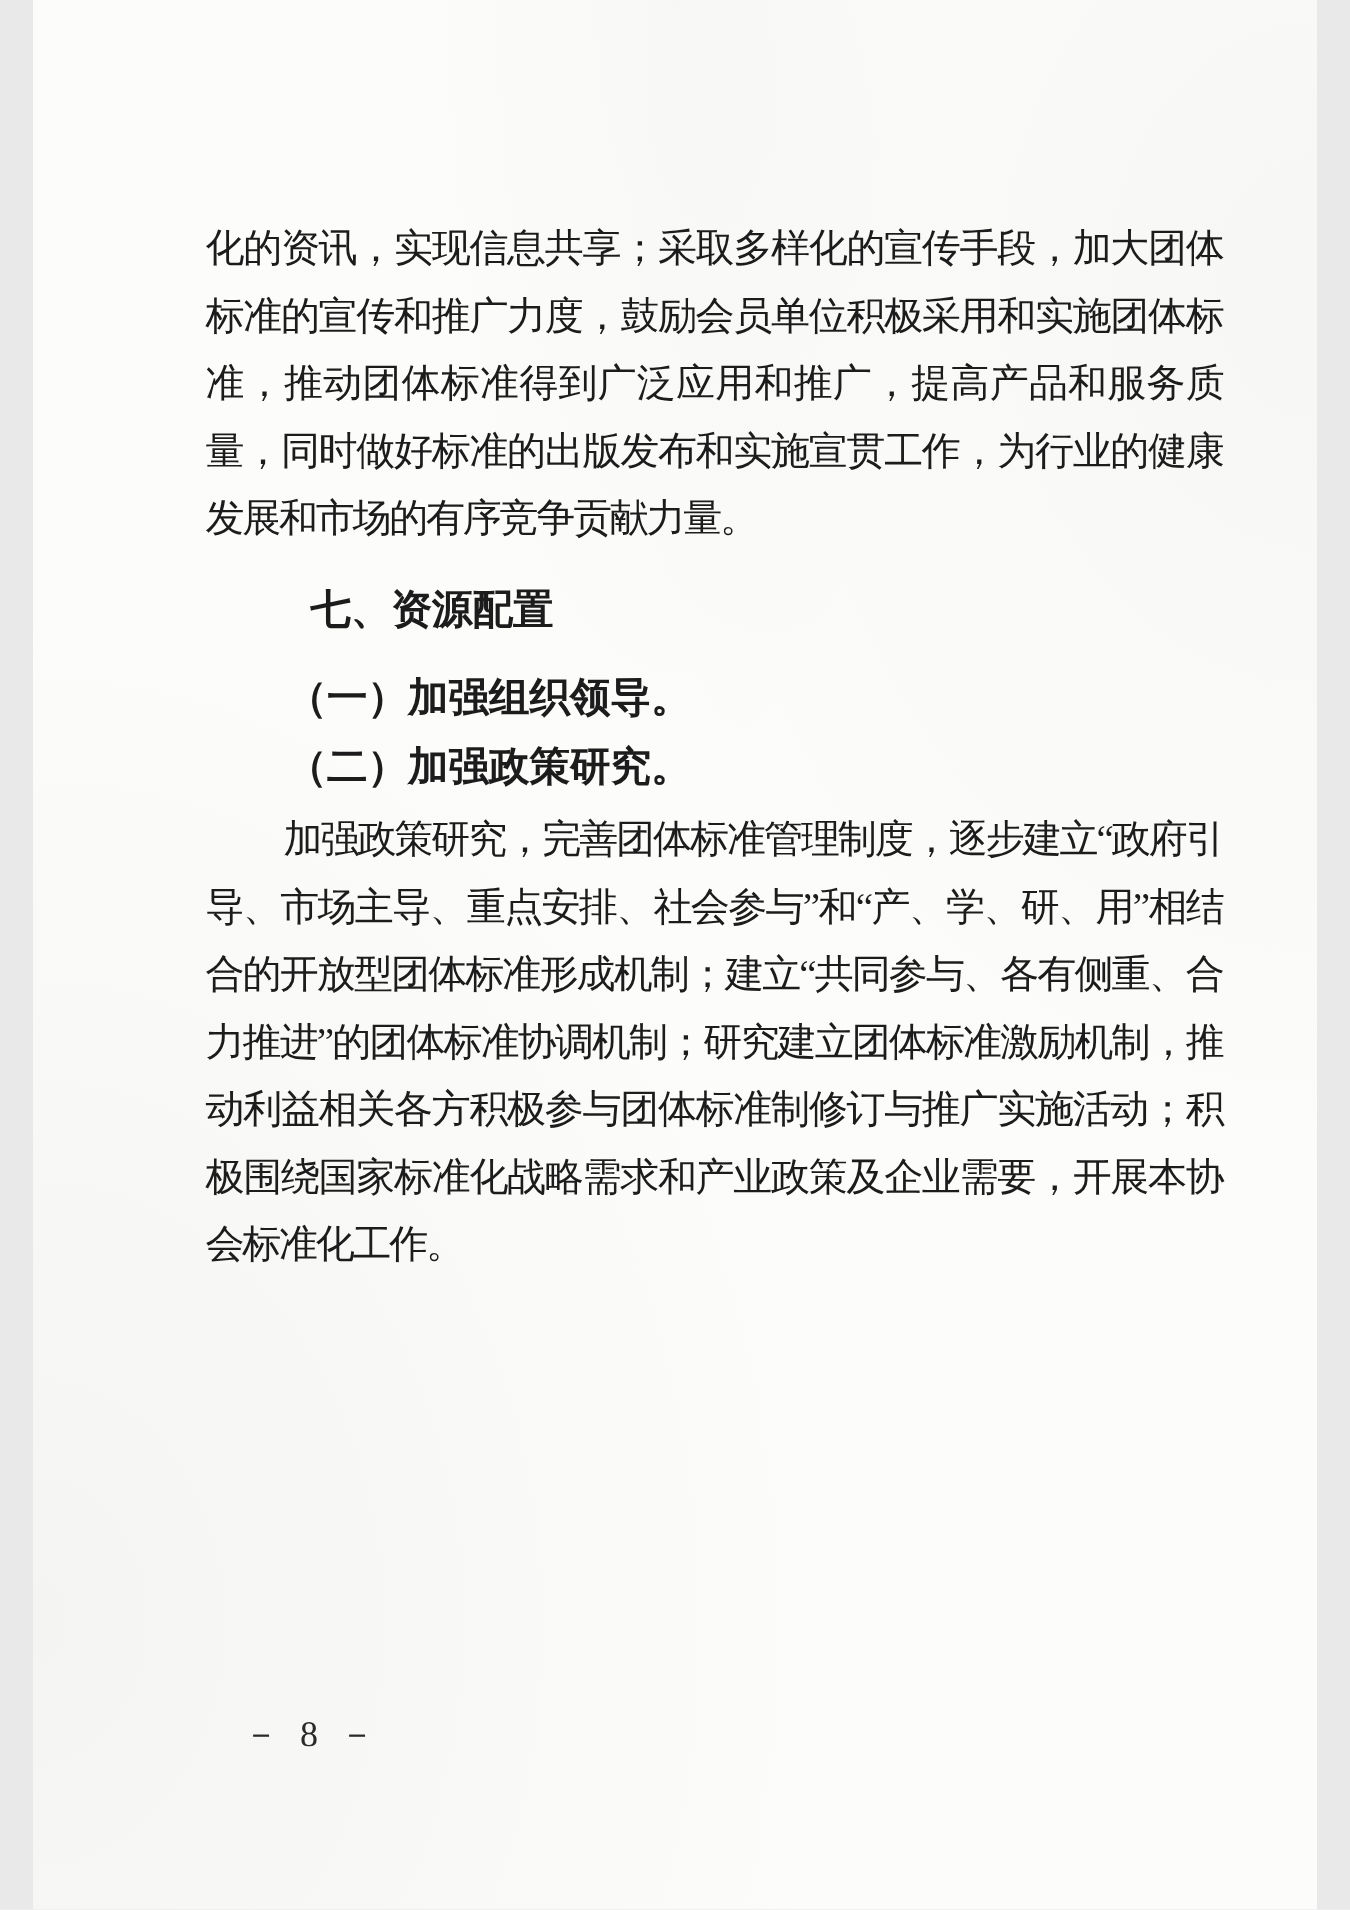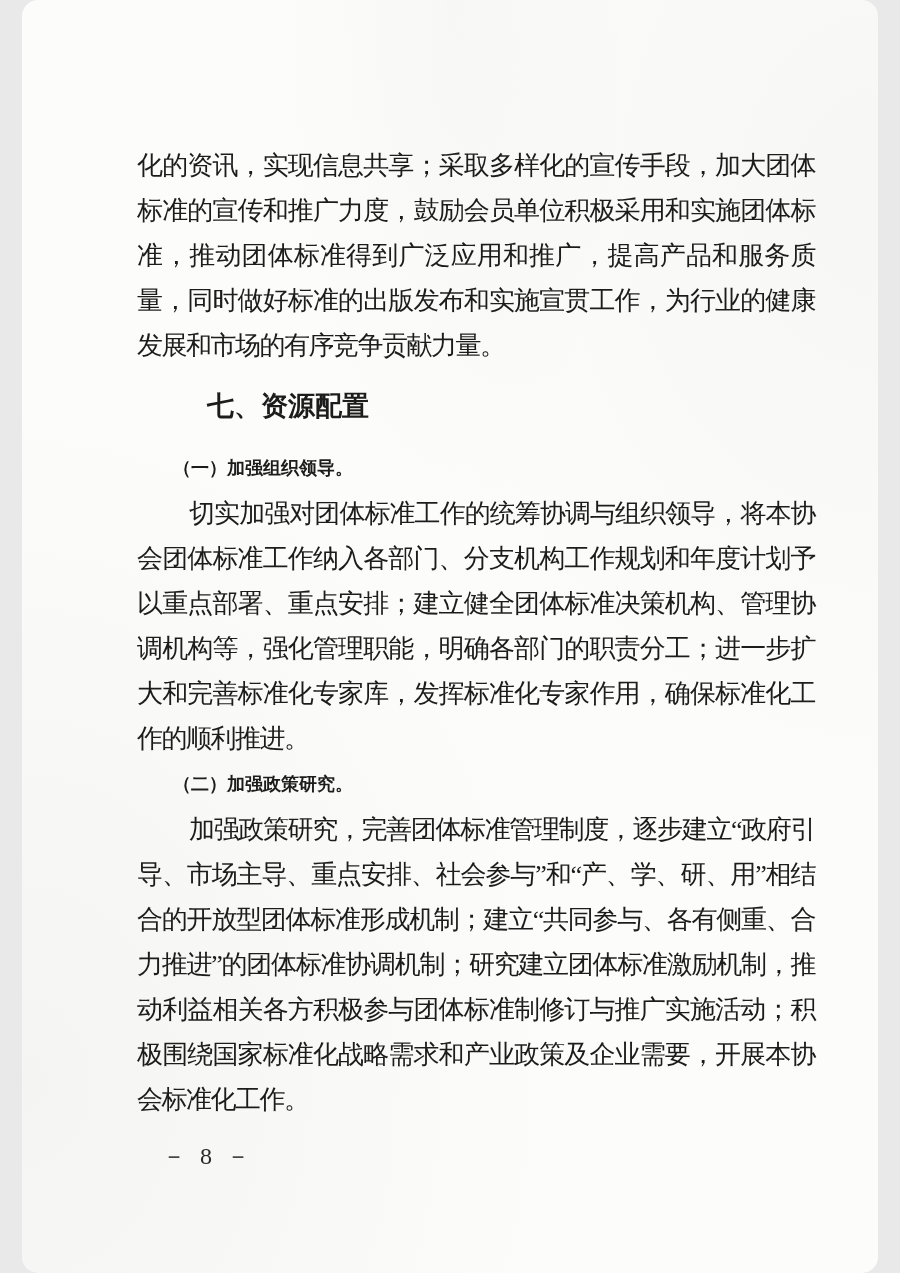--- a/index.html
+++ b/index.html
@@ -13,21 +13,20 @@
     height: 1273px;
     margin: 0 auto;
     background:
       radial-gradient(ellipse at 0% 85%, rgba(120,120,120,0.06), transparent 45%),
       radial-gradient(ellipse at 100% 15%, rgba(120,120,120,0.04), transparent 40%),
       radial-gradient(ellipse at 50% 0%, rgba(120,120,120,0.03), transparent 30%),
       #fcfcfb;
     overflow: hidden;
     font-family: "Liberation Serif", "DejaVu Serif", serif;
     color: #1c1c1c;
-    border-radius: 16px;
   }
   .content {
     position: absolute;
     left: 115px;
     top: 143px;
     width: 678px;
     font-size: 26px;
     line-height: 45px;
     letter-spacing: -1.5px;
     text-align: justify;
@@ -45,41 +44,41 @@
     font-family: "Liberation Sans", "DejaVu Sans", sans-serif;
     font-weight: 700;
     font-size: 27px;
     line-height: 45px;
     text-indent: 2em;
     letter-spacing: 0;
   }
   .heading-sub {
     margin: 0;
     font-weight: 700;
-    font-size: 18px;
+    font-size: 27px;
     line-height: 46px;
     text-indent: 2em;
     letter-spacing: 0;
+    font-family: Liberation Mono, monospace;
   }
   .page-number {
     position: absolute;
     left: 140px;
     top: 1140px;
     font-size: 24px;
     letter-spacing: 4px;
     color: #2a2a2a;
     font-family: "Liberation Serif", "DejaVu Serif", serif;
   }
 </style>
 </head>
 <body>
 
 <div class="page">
   <div class="content">
     <p class="para continuation">化的资讯，实现信息共享；采取多样化的宣传手段，加大团体标准的宣传和推广力度，鼓励会员单位积极采用和实施团体标准，推动团体标准得到广泛应用和推广，提高产品和服务质量，同时做好标准的出版发布和实施宣贯工作，为行业的健康发展和市场的有序竞争贡献力量。</p>
     <p class="heading-section">七、资源配置</p>
     <p class="heading-sub">（一）加强组织领导。</p>
-    <p class="para">切实加强对团体标准工作的统筹协调与组织领导，将本协会团体标准工作纳入各部门、分支机构工作规划和年度计划予以重点部署、重点安排；建立健全团体标准决策机构、管理协调机构等，强化管理职能，明确各部门的职责分工；进一步扩大和完善标准化专家库，发挥标准化专家作用，确保标准化工作的顺利推进。</p>
     <p class="heading-sub">（二）加强政策研究。</p>
     <p class="para">加强政策研究，完善团体标准管理制度，逐步建立“政府引导、市场主导、重点安排、社会参与”和“产、学、研、用”相结合的开放型团体标准形成机制；建立“共同参与、各有侧重、合力推进”的团体标准协调机制；研究建立团体标准激励机制，推动利益相关各方积极参与团体标准制修订与推广实施活动；积极围绕国家标准化战略需求和产业政策及企业需要，开展本协会标准化工作。</p>
   </div>
   <div class="page-number">－ 8 －</div>
 </div>
 
 </body></html>

